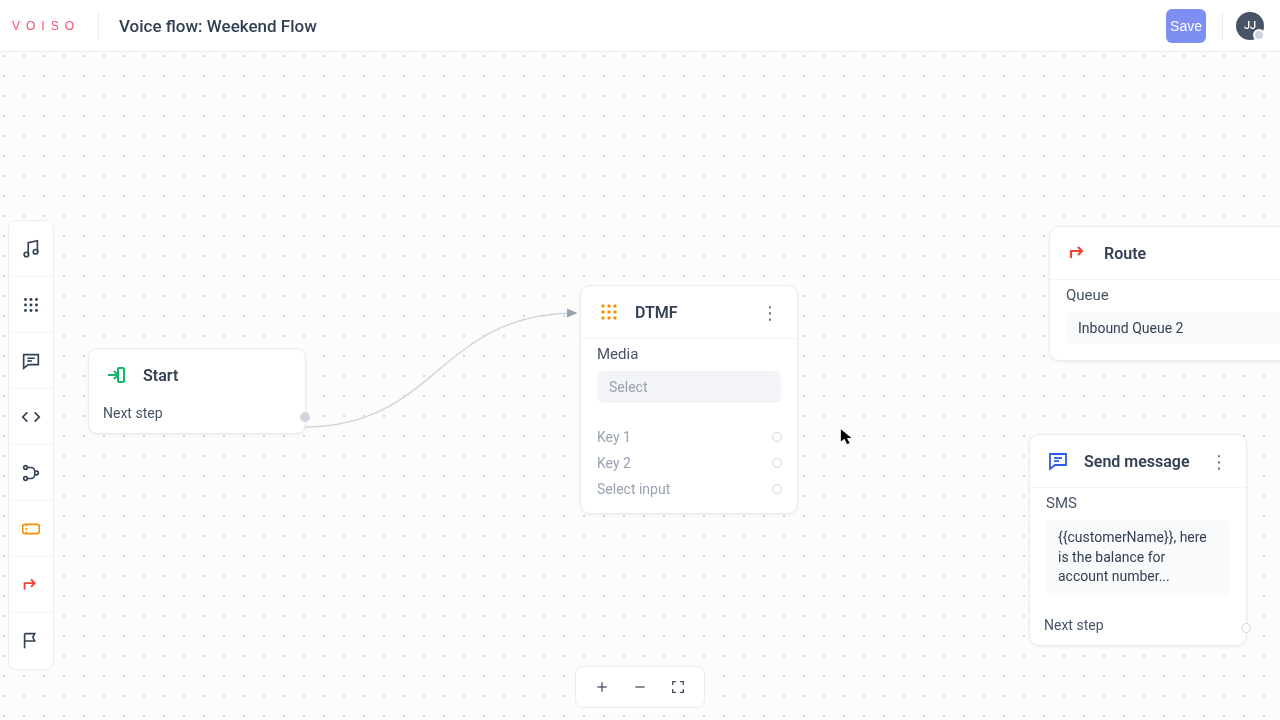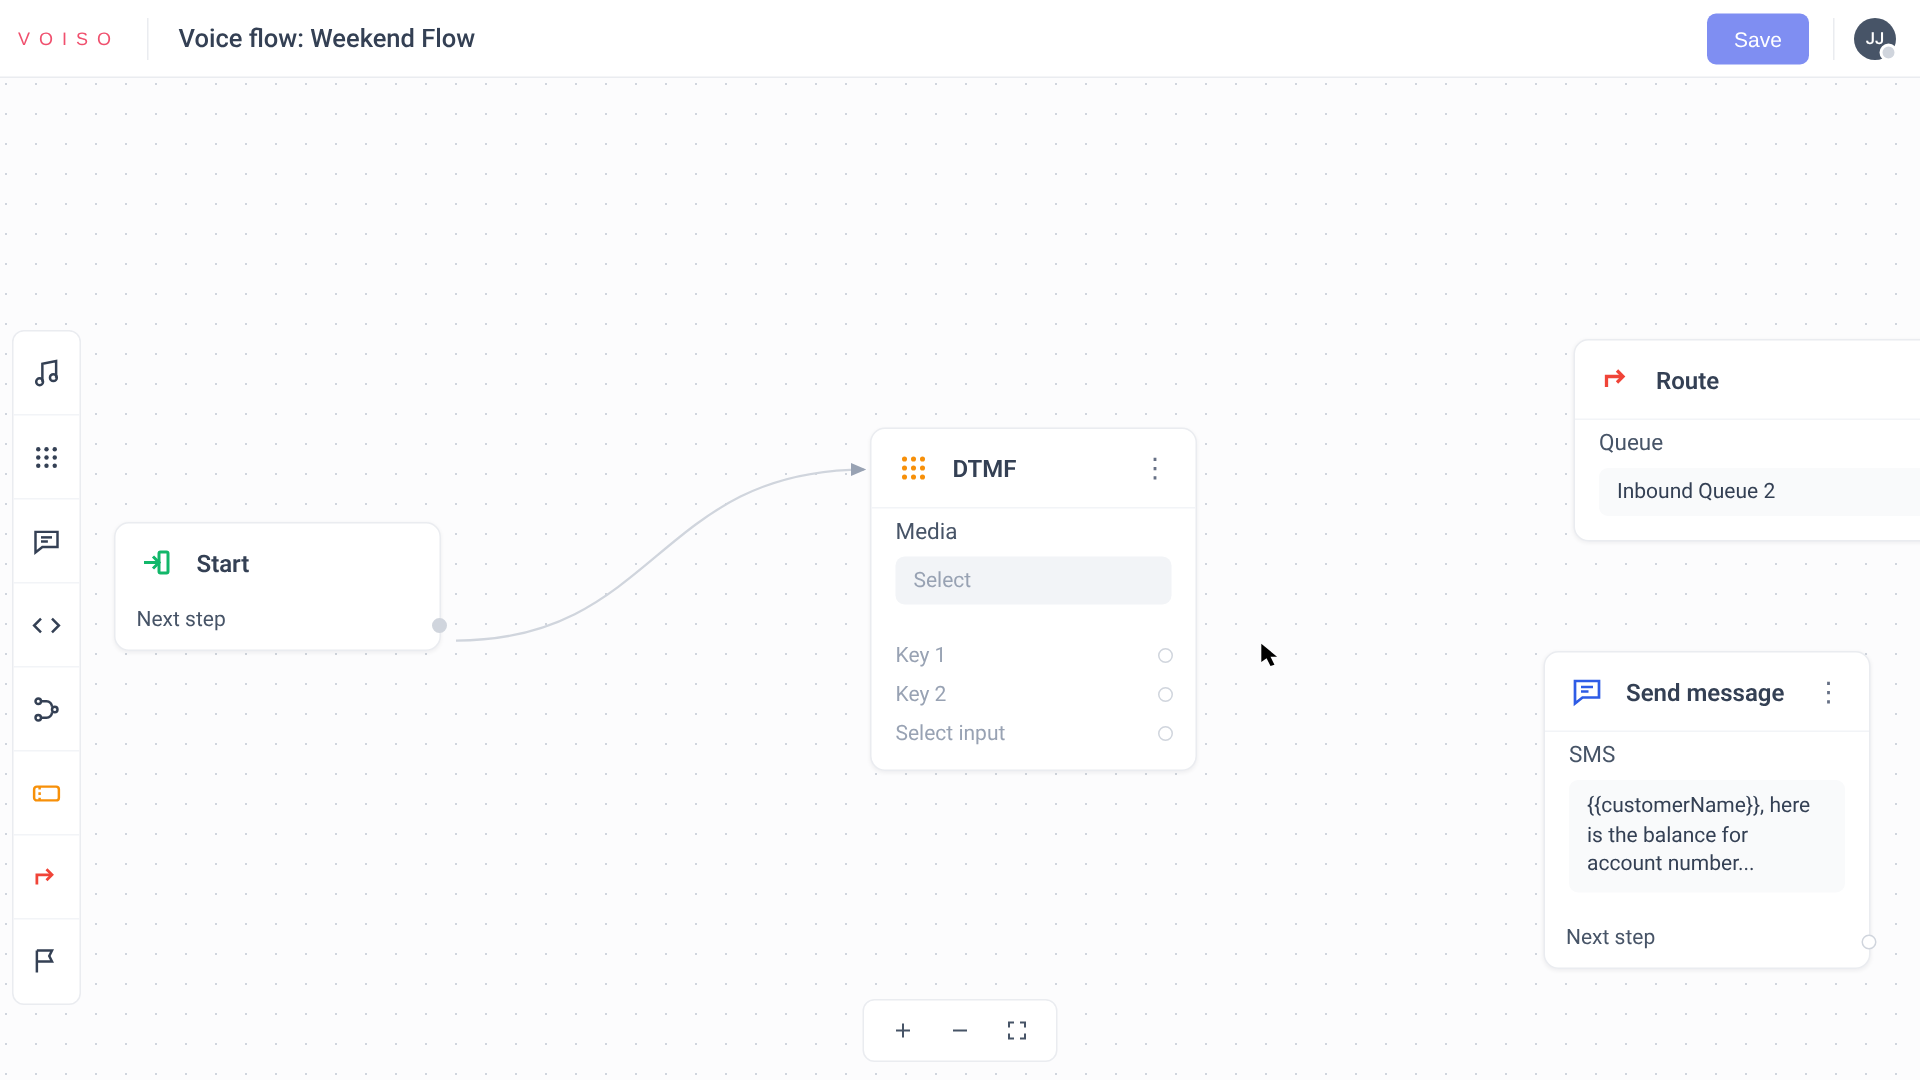--- a/index.html
+++ b/index.html
@@ -44,21 +44,21 @@
   .header-right {
     margin-left: auto;
     display: flex;
     align-items: center;
     gap: 18px;
   }
   .save-btn {
     background: #7f8ef2;
     color: #fff;
     border: none;
-    padding: 9px 18px;
+    padding: 9px 4px;
     border-radius: 6px;
     font-size: 14px;
     font-weight: 500;
     cursor: pointer;
   }
   .avatar {
     width: 28px;
     height: 28px;
     border-radius: 50%;
     background: #475467;
@@ -238,21 +238,21 @@
     border-radius:50%;
     border:1.5px solid #d0d5dd;
     background:#fff;
   }
   .node-next.filled::after{
     background:#d0d5dd;
     border-color:#d0d5dd;
   }
 
   
-  #node-start { left: 76px; top: 296px; width: 218px; border-color:#eaecf0; }
+  #node-start { left: 88px; top: 296px; width: 218px; border-color:#eaecf0; }
   #node-start .node-header { border-bottom:none; }
   #node-start .node-next { color:#475467; padding-top:4px; }
 
   #node-dtmf { left: 580px; top: 233px; width: 218px; }
   #node-dtmf .node-header { border-bottom:1px solid #f2f4f7; }
 
   #node-route { left: 1029px; top: 174px; width: 260px; margin-left: 20px; }
   #node-route .node-header { border-bottom:1px solid #f2f4f7; }
 
   #node-send { left: 1029px; top: 382px; width: 218px; }

